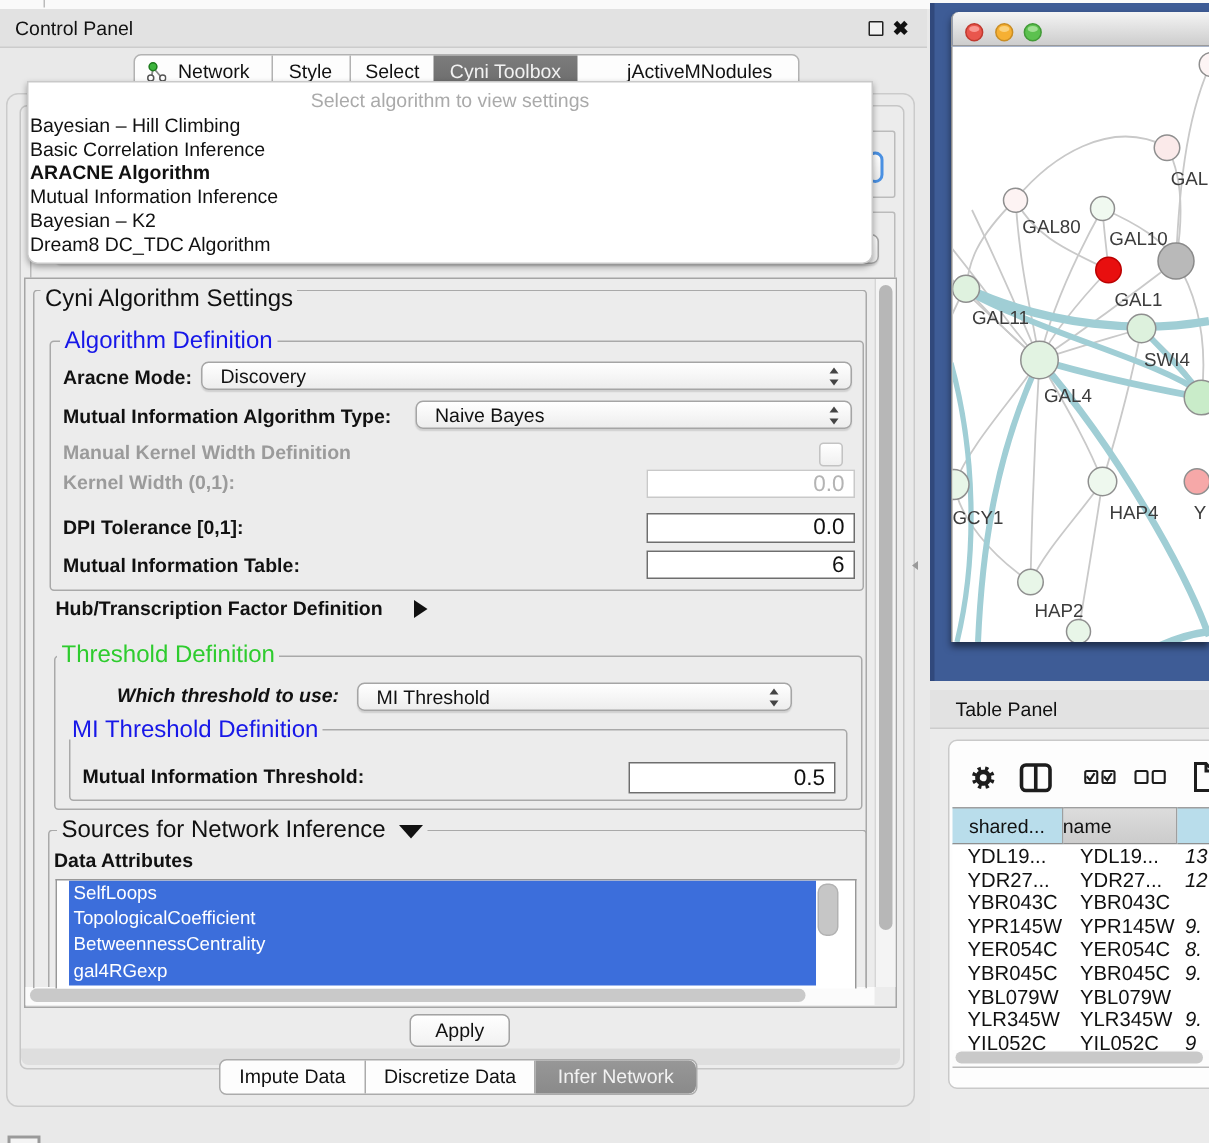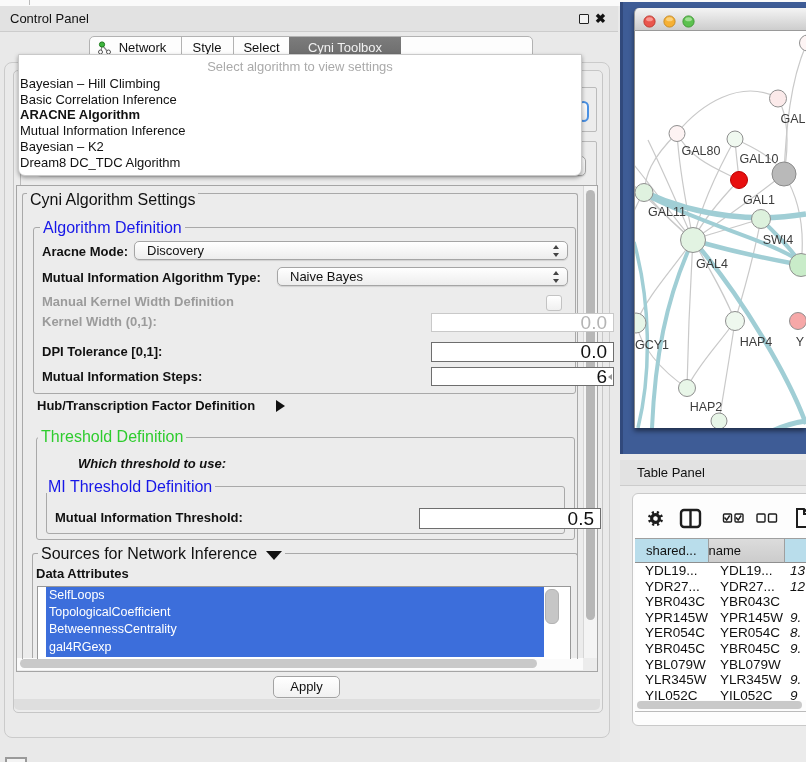--- a/index.html
+++ b/index.html
@@ -10,21 +10,21 @@
 .gray{color:#9b9b9b;}
 .combo{position:absolute;box-sizing:border-box;border:1px solid #a5a5a5;border-radius:5px;
   background:linear-gradient(#ffffff,#f7f7f7 45%,#ededed);box-shadow:0 1px 1px rgba(0,0,0,.12);
   font-size:13px;display:flex;align-items:center;}
 .combo .txt{padding-left:12px;}
 .arrows{position:absolute;right:7px;top:50%;margin-top:-6px;width:7px;height:12px;}
 .arrows:before{content:"";position:absolute;left:0;top:0;border-left:3.5px solid transparent;
   border-right:3.5px solid transparent;border-bottom:4.5px solid #444;}
 .arrows:after{content:"";position:absolute;left:0;bottom:0;border-left:3.5px solid transparent;
   border-right:3.5px solid transparent;border-top:4.5px solid #444;}
-.field{position:absolute;background:#fff;font-size:19px;text-align:right;line-height:19px;padding-left:44px;}
+.field{position:absolute;background:#fff;font-size:15px;text-align:right;line-height:19px;}
 .grp{position:absolute;border:1px solid #a9a9a9;border-radius:3px;}
 .grplbl{position:absolute;background:#ececec;padding:0 3px;font-size:16px;line-height:13px;}
 .lbl{position:absolute;font-size:13px;font-weight:bold;white-space:nowrap;}
 </style>
 </head>
 <body>
 <div id="root">
 
   <div class="abs" style="left:0;top:0;width:620px;height:6px;background:#fafafa;"></div>
   <div class="abs" style="left:29px;top:0;width:1px;height:5px;background:#bbb;"></div>
@@ -44,21 +44,22 @@
       <svg class="abs" style="left:8px;top:4px;" width="13" height="14" viewBox="0 0 13 14">
         <line x1="4" y1="4" x2="10" y2="11" stroke="#888" stroke-width="1.2"></line>
         <line x1="4" y1="4" x2="3" y2="11" stroke="#888" stroke-width="1.2"></line>
         <circle cx="4" cy="3.5" r="2.6" fill="#3db53d" stroke="#1d7a1d"></circle>
         <circle cx="10.5" cy="11" r="2" fill="#fff" stroke="#555"></circle>
         <circle cx="2.5" cy="11" r="2" fill="#fff" stroke="#555"></circle>
       </svg>
       <span style="margin-left:14px;">Network</span></div>
     <div class="abs" style="left:91px;top:0;width:52px;height:22px;border-right:1px solid #b2b2b2;text-align:center;line-height:22px;">Style</div>
     <div class="abs" style="left:144px;top:0;width:55px;height:22px;text-align:center;line-height:22px;">Select</div>
-    <div class="abs" style="left:199px;top:0;width:112px;height:22px;background:linear-gradient(#7c7c7c,#6b6b6b);color:#f2f2f2;text-align:center;line-height:22px;">Cyni Toolbox</div>
+    <div class="abs" style="left:199px;top:0;width:96px;height:22px;background:linear-gradient(#7c7c7c,#6b6b6b);color:#f2f2f2;text-align:center;line-height:22px;">Cyni Toolbox</div>
+    <div class="abs" style="left:311px;top:0;width:131px;height:22px;text-align:center;line-height:22px;">jActiveMNodules</div>
   </div>
 
   <div class="abs" style="left:20px;top:87px;width:575px;height:43px;border:1px solid #bbbbbb;border-radius:2px;"></div>
   <div class="abs" style="left:578px;top:101px;width:7px;height:17px;border:2.5px solid #4a90e2;border-radius:6px;background:linear-gradient(#fff,#ececec);"></div>
   <div class="abs" style="left:20px;top:141px;width:575px;height:44px;border:1px solid #bbbbbb;border-radius:2px;"></div>
   <div class="combo" style="left:36px;top:156px;width:550px;height:20px;">
       <span class="txt" style="color:#444;">gal filtered sif default node</span>
       <span class="arrows"></span>
     </div>
 
@@ -90,30 +91,34 @@
 
   <div class="lbl gray" style="left:42px;top:294px;">Manual Kernel Width Definition</div>
   <div class="abs" style="left:546px;top:295px;width:14px;height:14px;border:1px solid #c3c3c3;border-radius:3px;background:linear-gradient(#ffffff,#f0f0f0);"></div>
 
   <div class="lbl gray" style="left:42px;top:314px;">Kernel Width (0,1):</div>
   <div class="field" style="left:431px;top:313px;width:131px;height:17px;border:1px solid #c9c9c9;color:#b4b4b4;padding-right:6px;line-height:17px;">0.0</div>
 
   <div class="lbl" style="left:42px;top:344px;">DPI Tolerance [0,1]:</div>
   <div class="field" style="left:431px;top:342px;width:131px;height:18px;border:1px solid #6e6e6e;padding-right:6px;line-height:18px;">0.0</div>
 
-  <div class="lbl" style="left:42px;top:369px;">Mutual Information Steps:</div>
+  <div class="lbl" style="left:42px;top:369px;">Mutual Information Table:</div>
   <div class="field" style="left:431px;top:367px;width:131px;height:17px;border:1px solid #6e6e6e;padding-right:6px;line-height:17px;">6</div>
 
   <div class="lbl" style="left:37px;top:398px;">Hub/Transcription Factor Definition</div>
   <div class="abs" style="left:276px;top:400px;width:0;height:0;border-top:6px solid transparent;border-bottom:6px solid transparent;border-left:9px solid #111;"></div>
 
   <div class="grp" style="left:36px;top:437px;width:537px;height:101px;"></div>
   <div class="grplbl" style="left:38px;top:430px;color:#2ecc2e;">Threshold Definition</div>
 
   <div class="lbl" style="left:78px;top:456px;font-style:italic;">Which threshold to use:</div>
+  <div class="combo" style="left:238px;top:455px;width:290px;height:19px;">
+      <span class="txt">MI Threshold</span>
+      <span class="arrows"></span>
+    </div>
 
   <div class="grp" style="left:46px;top:486px;width:517px;height:46px;"></div>
   <div class="grplbl" style="left:45px;top:480px;color:#1717e8;">MI Threshold Definition</div>
 
   <div class="lbl" style="left:55px;top:510px;">Mutual Information Threshold:</div>
   <div class="field" style="left:419px;top:508px;width:130px;height:19px;border:1px solid #6e6e6e;padding-right:6px;line-height:19px;">0.5</div>
 
   <div class="grp" style="left:32px;top:553px;width:544px;height:104px;border-bottom:none;border-radius:3px 3px 0 0;"></div>
   <div class="grplbl" style="left:38px;top:547px;">Sources for Network Inference&nbsp;&nbsp;<span style="display:inline-block;width:0;height:0;border-left:8px solid transparent;border-right:8px solid transparent;border-top:9px solid #111;vertical-align:-1px;"></span></div>
 
@@ -130,20 +135,25 @@
       Basic Correlation Inference<br>
       <span class="b">ARACNE Algorithm</span><br>
       Mutual Information Inference<br>
       Bayesian – K2<br>
       Dream8 DC_TDC Algorithm
     </div>
   </div>
 
   <div class="abs" style="left:273px;top:676px;width:65px;height:20px;border:1px solid #a3a3a3;border-radius:5px;background:linear-gradient(#ffffff,#f1f1f1);text-align:center;line-height:20px;font-size:13px;">Apply</div>
 
+  <div class="abs" style="left:146px;top:706px;width:317px;height:22px;background:#fdfdfd;border:1px solid #ababab;border-radius:5px;font-size:13px;">
+    <div class="abs" style="left:0;top:0;width:96px;height:22px;border-right:1px solid #ababab;text-align:center;line-height:22px;">Impute Data</div>
+    <div class="abs" style="left:97px;top:0;width:112px;height:22px;border-right:1px solid #ababab;text-align:center;line-height:22px;">Discretize Data</div>
+    <div class="abs" style="left:210px;top:0;width:107px;height:22px;background:linear-gradient(#979797,#8a8a8a);color:#f2f2f2;text-align:center;line-height:22px;border-radius:0 5px 5px 0;">Infer Network</div>
+  </div>
 
   <div class="abs" style="left:5px;top:757px;width:18px;height:10px;border:2px solid #9a9a9a;background:#f4f4f4;"></div>
 
   <div class="abs" style="left:608px;top:374px;width:0;height:0;border-top:3.5px solid transparent;border-bottom:3.5px solid transparent;border-right:4.5px solid #999;"></div>
 
   <div class="abs" style="left:620px;top:0;width:186px;height:2px;background:#fafafa;"></div>
   <div class="abs" style="left:620px;top:2px;width:186px;height:452px;background:#3e5c96;"></div>
   <div class="abs" style="left:620px;top:2px;width:3px;height:452px;background:#31497c;"></div>
 
   <div class="abs" style="left:634px;top:8px;width:172px;height:420px;border-radius:5px 0 0 0;box-shadow:0 3px 5px rgba(0,0,0,.5);"></div>

